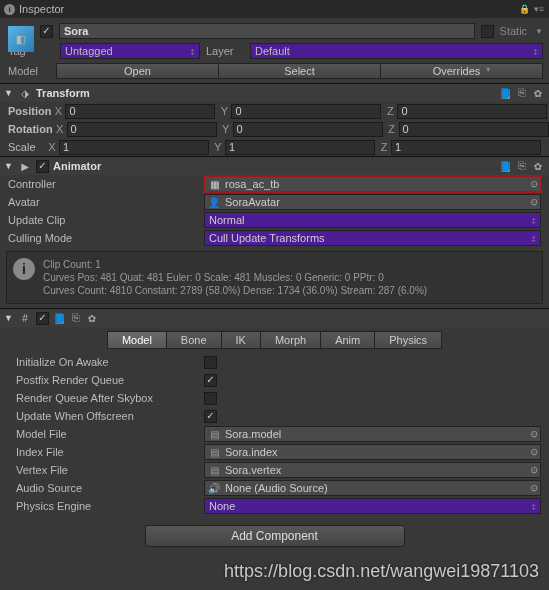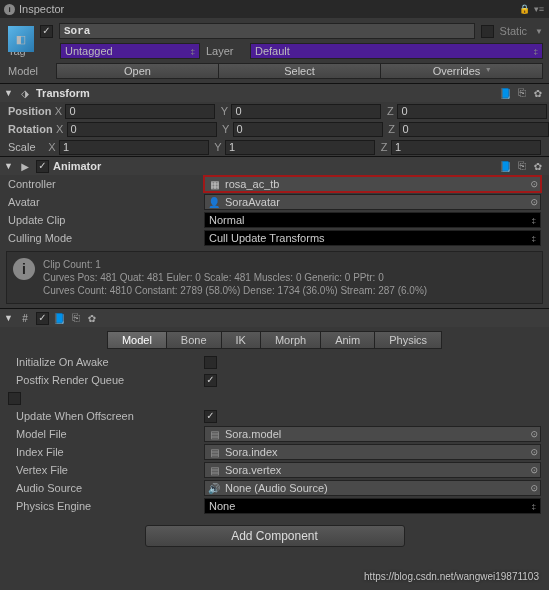--- a/index.html
+++ b/index.html
@@ -6,21 +6,21 @@
 body { background: #383838; color: #b8b8b8; font-size: 11px; width: 549px; height: 590px; overflow: hidden; position: relative; }
 .titlebar { background: #282828; height: 18px; display: flex; align-items: center; padding: 0 4px; justify-content: space-between; }
 .titlebar-left { display: flex; align-items: center; gap: 4px; }
 .info-icon { width: 11px; height: 11px; border-radius: 50%; background: #888; color: #222; font-weight: bold; font-size: 8px; display: flex; align-items: center; justify-content: center; }
 .tab-controls { display: flex; gap: 2px; }
 .lock-icon, .menu-icon { width: 12px; height: 12px; display: flex; align-items: center; justify-content: center; font-size: 9px; color: #888; }
 .cube-icon { width: 26px; height: 26px; background: linear-gradient(135deg, #5ab5e8, #2a7ab0); margin: 4px; display: flex; align-items: center; justify-content: center; }
 .name-row { display: flex; align-items: center; gap: 6px; padding: 5px 6px 2px 40px; }
 .checkbox { width: 13px; height: 13px; background: #2a2a2a; border: 1px solid #1a1a1a; display: flex; align-items: center; justify-content: center; flex-shrink: 0; }
 .checkbox.checked::after { content: "✓"; color: #ccc; font-size: 10px; line-height: 1; }
-.name-input { flex: 1; background: #4a4a4a; border: 1px solid #222; color: #ddd; padding: 2px 4px; height: 16px; font-size: 11px; font-weight: bold; font-family: Liberation Mono, monospace; }
+.name-input { flex: 1; background: #4a4a4a; border: 1px solid #222; color: #ddd; padding: 2px 4px; height: 16px; font-size: 11px; font-weight: bold; }
 .static-label { color: #888; font-size: 11px; }
 .dd-arrow { color: #888; font-size: 8px; margin-left: 2px; }
 .tag-layer-row { display: flex; align-items: center; padding: 2px 6px 2px 8px; gap: 6px; }
 .label { color: #aaa; min-width: 46px; }
 .dropdown { background: #4c1d95; border: 1px solid #222; color: #bbb; padding: 1px 4px; height: 16px; display: flex; align-items: center; justify-content: space-between; }
 .dropdown.tag { width: 140px; }
 .dropdown.layer { flex: 1; }
 .model-row { display: flex; align-items: center; padding: 2px 6px 4px 8px; gap: 0; }
 .model-row .label { width: 48px; }
 .btn-bar { display: flex; flex: 1; }
@@ -38,31 +38,31 @@
 .prop-label.bold { font-weight: bold; }
 .prop-label.indent { padding-left: 8px; }
 .xyz-group { display: flex; flex: 1; gap: 2px; }
 .xyz-item { display: flex; align-items: center; flex: 1; }
 .xyz-label { color: #999; width: 14px; text-align: center; }
 .num-input { flex: 1; background: #2e2e2e; border: 1px solid #1a1a1a; color: #ccc; padding: 1px 3px; height: 15px; font-size: 11px; }
 .obj-field { flex: 1; background: #4a4a4a; border: 1px solid #222; color: #ccc; padding: 1px 4px; height: 16px; display: flex; align-items: center; gap: 4px; position: relative; }
 .obj-field.highlighted { outline: 2px solid #a01818; outline-offset: -1px; }
 .obj-icon { width: 12px; height: 12px; display: flex; align-items: center; justify-content: center; font-size: 10px; }
 .obj-picker { position: absolute; right: 2px; font-size: 9px; color: #aaa; }
-.dd-field { flex: 1; background: #000000; border: 1px solid #222; color: #ccc; padding: 1px 4px; height: 16px; display: flex; align-items: center; justify-content: space-between; }
+.dd-field { flex: 1; background: #4c1d95; border: 1px solid #222; color: #ccc; padding: 1px 4px; height: 16px; display: flex; align-items: center; justify-content: space-between; }
 .info-box { background: #323232; margin: 4px 6px; padding: 6px; display: flex; gap: 8px; border: 1px solid #222; }
 .info-box-icon { width: 22px; height: 22px; border-radius: 50%; background: #888; color: #222; font-size: 14px; font-weight: bold; display: flex; align-items: center; justify-content: center; flex-shrink: 0; }
 .info-text { color: #999; font-size: 10px; line-height: 1.3; }
 .toolbar-tabs { display: flex; justify-content: center; padding: 4px 0; gap: 0; }
 .tab-btn { background: linear-gradient(#585858, #484848); border: 1px solid #222; padding: 2px 14px; color: #ccc; font-size: 11px; height: 18px; }
 .tab-btn.active { background: linear-gradient(#6a6a6a, #565656); color: #fff; }
 .tab-btn + .tab-btn { border-left: none; }
 .add-comp-row { display: flex; justify-content: center; padding: 10px 0; }
 .add-comp-btn { width: 260px; background: linear-gradient(#585858, #444); border: 1px solid #222; border-radius: 3px; padding: 3px 0; color: #ddd; text-align: center; font-size: 12px; }
-.watermark { position: absolute; bottom: 8px; right: 10px; color: #c8c8c8; font-size: 10px; text-shadow: 0 0 3px rgba(0,0,0,0.6); pointer-events: none; }
+.watermark { position: absolute; bottom: 8px; right: 10px; color: #c8c8c8; font-size: 18px; text-shadow: 0 0 3px rgba(0,0,0,0.6); pointer-events: none; }
 .cube-wrap { position: absolute; left: 4px; top: 22px; }
 .audio-icon { color: #e0a030; }
 .model-file-icon { color: #999; }
 </style>
 </head>
 <body>
 
 <div class="titlebar">
   <div class="titlebar-left">
     <div class="info-icon">i</div>
@@ -248,20 +248,21 @@
   </div>
   <div class="prop-row">
       <span class="prop-label indent">Initialize On Awake</span>
       <div class="checkbox"></div>
     </div>
   <div class="prop-row">
       <span class="prop-label indent">Postfix Render Queue</span>
       <div class="checkbox checked"></div>
     </div>
   <div class="prop-row">
+      <span class="prop-label indent">Render Queue After Skybox</span>
       <div class="checkbox"></div>
     </div>
   <div class="prop-row">
       <span class="prop-label indent">Update When Offscreen</span>
       <div class="checkbox checked"></div>
     </div>
   <div class="prop-row">
       <span class="prop-label indent">Model File</span>
     <div class="obj-field">
         <span class="obj-icon model-file-icon">▤</span>

